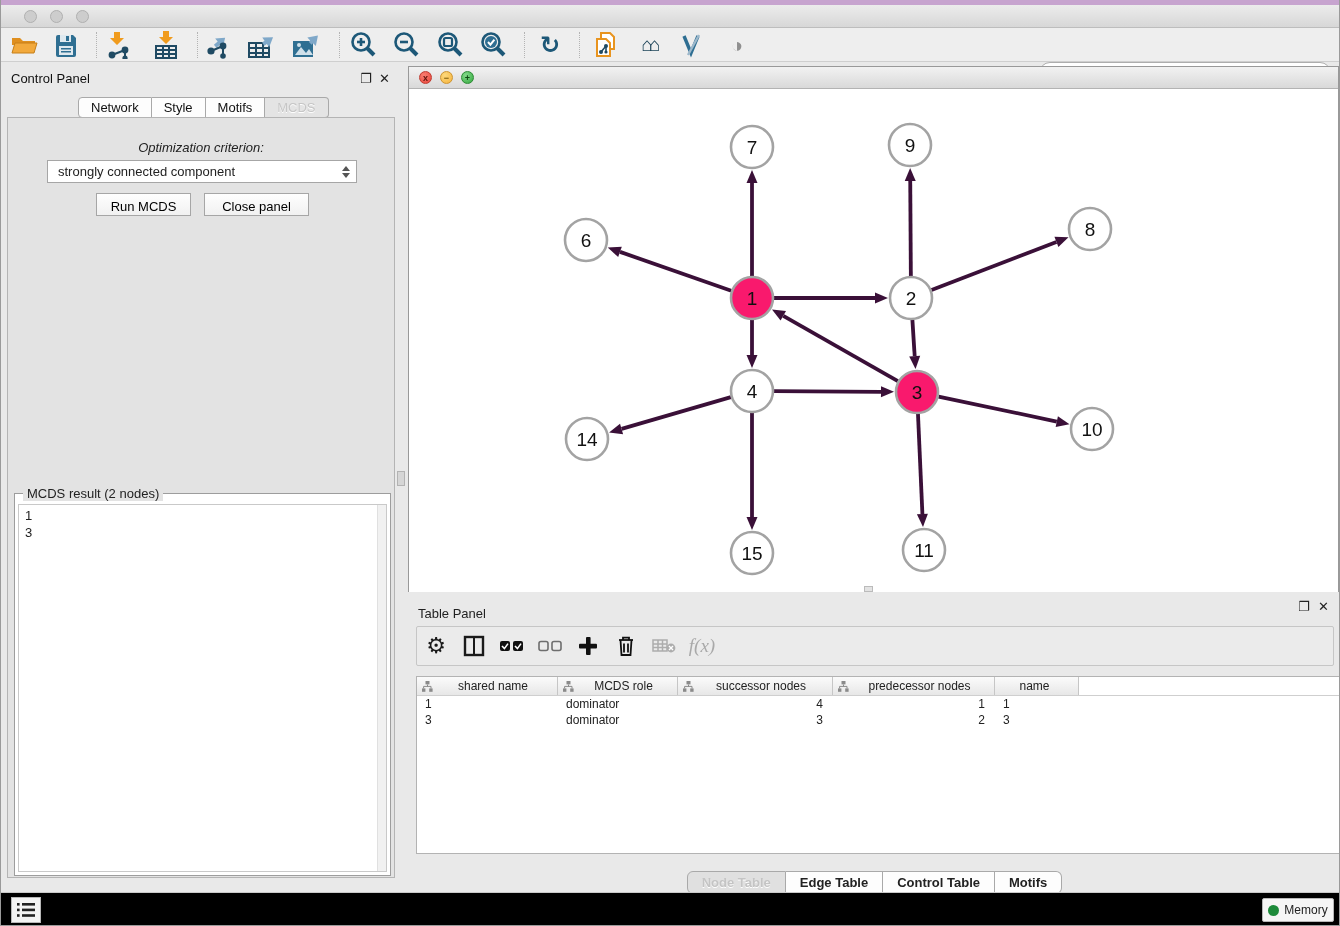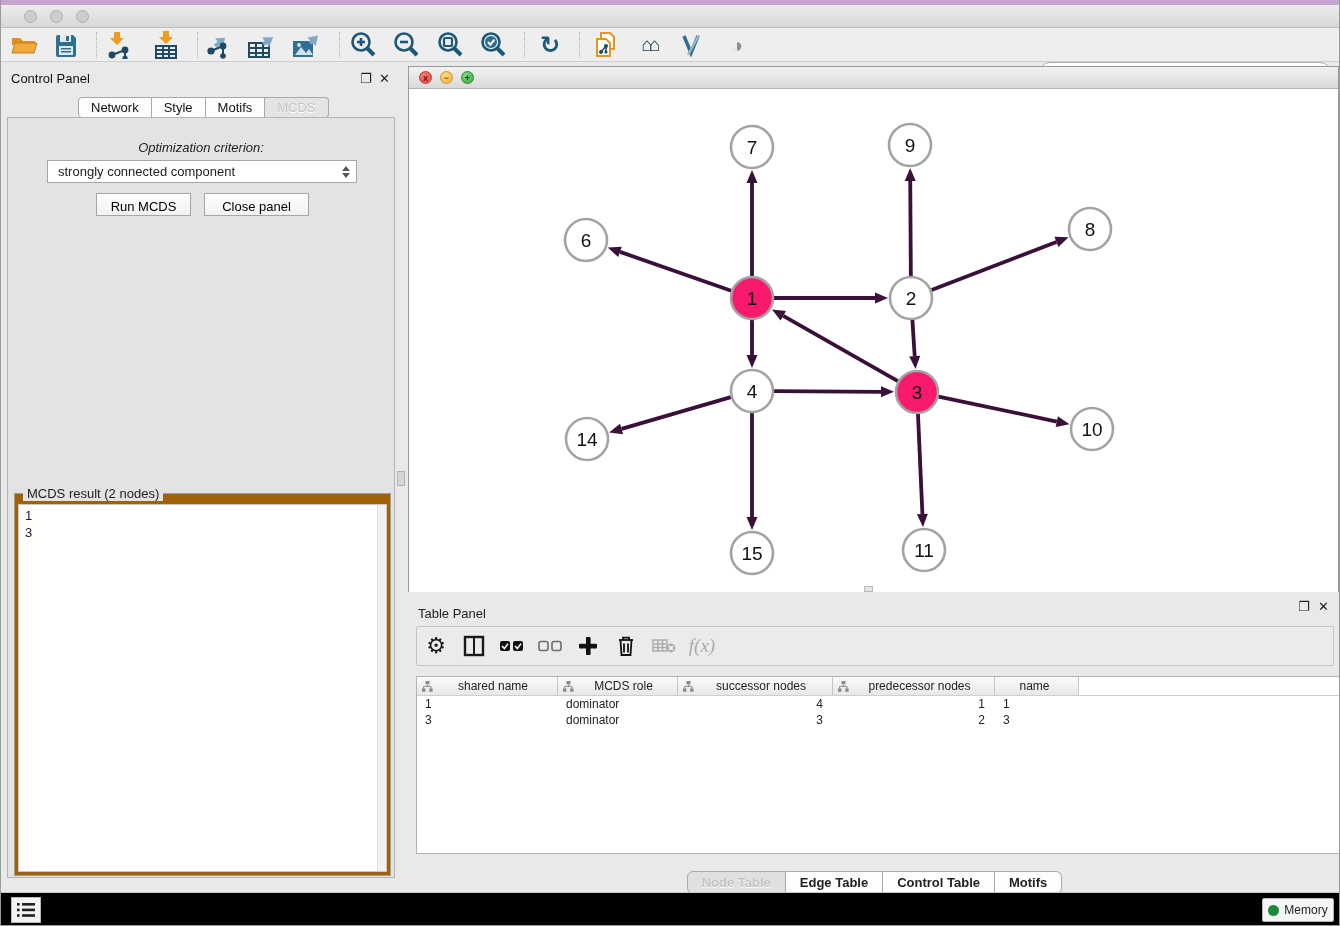--- a/index.html
+++ b/index.html
@@ -35,21 +35,21 @@
   .opt-label { position:absolute; left:0; width:100%; top:22px; text-align:center; font-size:13px;font-style:italic; }
   .dropdown { position:absolute; left:39px; top:42px; width:310px; height:23px; background:#fff; border:1px solid #a6a6a6; border-radius:0; display:flex; align-items:center; padding:0 6px 0 10px; font-size:13px; }
   .dropdown .dd-text { flex:1; }
   .dd-arrows { display:flex; flex-direction:column; gap:2px; align-items:center; }
   .dd-arrows i { display:block; width:0; height:0; border-left:4px solid transparent; border-right:4px solid transparent; }
   .dd-up { border-bottom:5px solid #555; }
   .dd-down { border-top:5px solid #555; }
   .cp-btn { position:absolute; top:75px; height:23px; background:linear-gradient(#fefefe,#f1f1f1); border:1px solid #a6a6a6; border-radius:0; font-size:13px; font-family:inherit; text-align:center; padding-top:3px; }
   .btn-run { left:88px; width:95px; }
   .btn-close { left:196px; width:105px; }
-  .result-box { position:absolute; left:6px; top:375px; width:377px; height:383px; border:1px solid #9d9d9d; background:#a16207; }
+  .result-box { position:absolute; left:6px; top:375px; width:377px; height:383px; border:1px solid #9d9d9d; background:#ffffff; }
   .result-legend { position:absolute; left:8px; top:-8px; background:#e3e3e3; padding:0 4px; font-size:13px; }
   .result-inner { position:absolute; left:3px; right:3px; top:10px; bottom:3px; background:#fff; border:1px solid #c9c9c9; overflow:hidden; }
   .result-text { position:absolute; left:6px; top:2px; font-size:13px; line-height:17px; white-space:pre; }
   .result-scroll { position:absolute; right:0; top:0; bottom:0; width:9px; background:#f1f1f1; border-left:1px solid #e0e0e0; }
   .splitter-grip { position:absolute; left:396px; top:471px; width:8px; height:15px; background:#d6d6d6; border:1px solid #b3b3b3; }
   
   .net-frame { position:absolute; left:407px; top:66px; width:931px; height:526px; border:1px solid #999; background:#fff; }
   .net-titlebar { position:absolute; left:0; top:0; width:100%; height:22px; background:linear-gradient(#f2f2f2,#d9d9d9); border-bottom:1px solid #b3b3b3; }
   .net-title { position:absolute; left:0; right:0; top:3px; text-align:center; font-size:13px; color:#111; }
   .nt-light { position:absolute; top:4px; width:13px; height:13px; border-radius:50%; font-size:9px; font-weight:bold; text-align:center; line-height:13px; }

